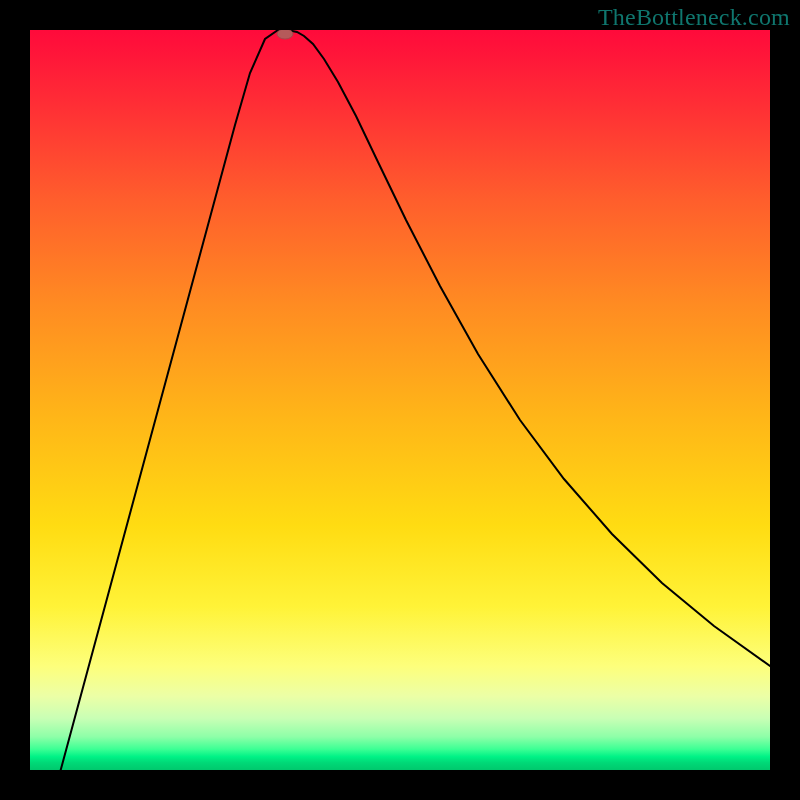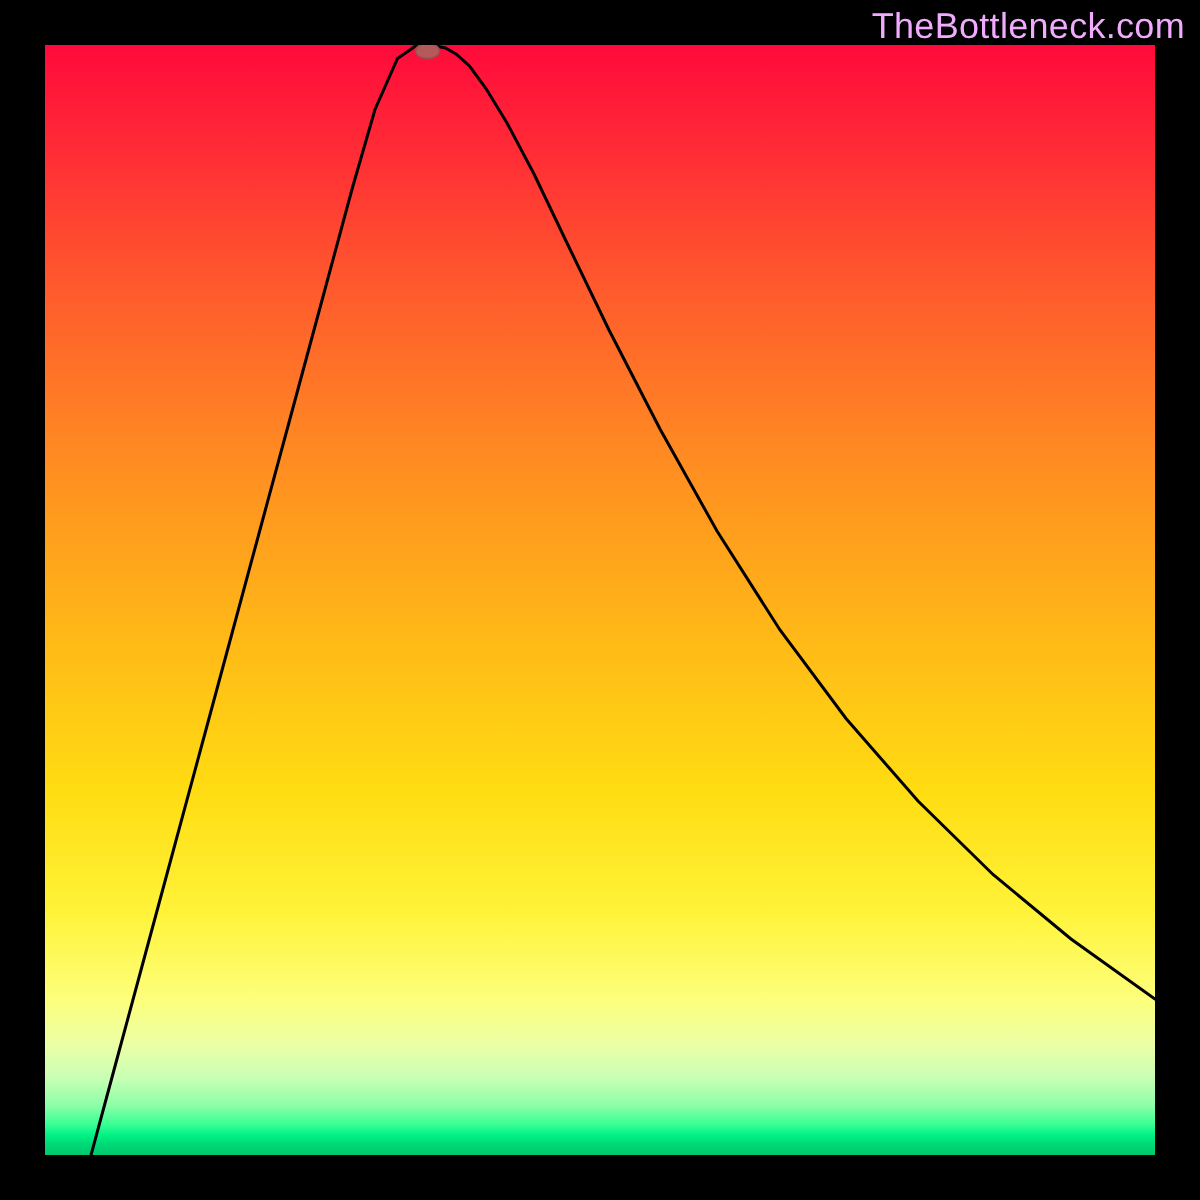--- a/index.html
+++ b/index.html
@@ -63,24 +63,24 @@
     fill: #b55a5a;
     stroke: #a04c4c;
     stroke-width: 1px;
   }
   .watermark {
     position: absolute;
     top: 4px;
     right: 10px;
     font-size: 24px;
     font-weight: 400;
-    color: #f0abfc;
+    color: #0f766e;
     letter-spacing: 0.2px;
     user-select: none;
-    font-family: Liberation Sans, sans-serif;
+    font-family: Liberation Serif, serif;
   }
 </style>
 </head>
 <body>
 
 <div class="frame">
 
   <div class="watermark">TheBottleneck.com</div>
 
   <div class="plot-area">

